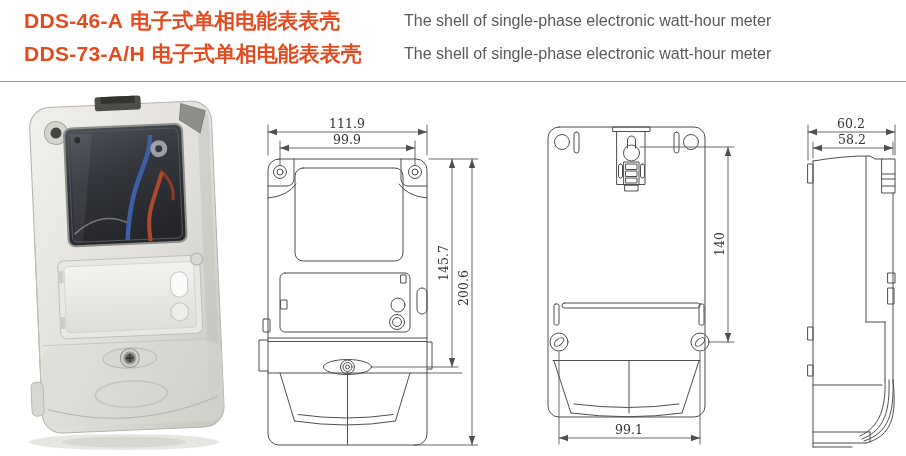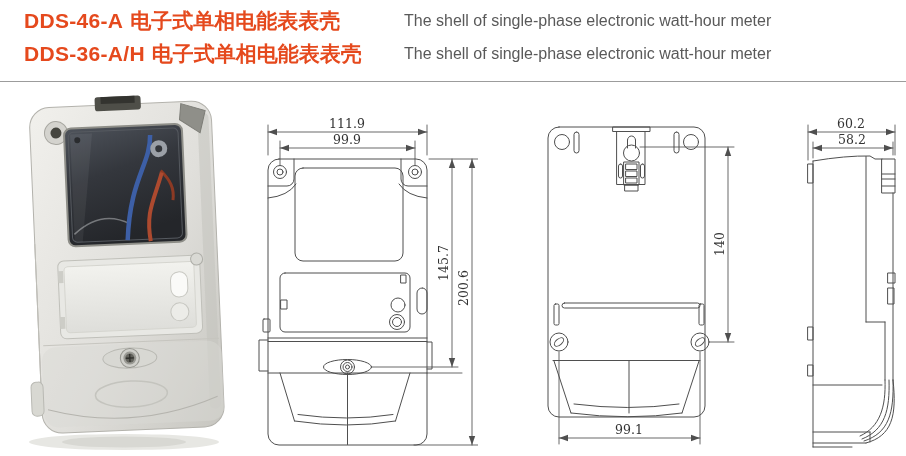--- a/index.html
+++ b/index.html
@@ -29,21 +29,21 @@
 <body>
 
 <div id="page">
 
   <div id="hdr">
     <div class="trow">
       <div class="title-cn"><span class="model">DDS-46-A</span><span>电子式单相电能表表壳</span></div>
       <div class="title-en">The shell of single-phase electronic watt-hour meter</div>
     </div>
     <div class="trow">
-      <div class="title-cn"><span class="model">DDS-36-A/H</span><span>电子式单相电能表表壳</span></div>
+      <div class="title-cn"><span class="model">DDS-73-A/H</span><span>电子式单相电能表表壳</span></div>
       <div class="title-en">The shell of single-phase electronic watt-hour meter</div>
     </div>
   </div>
   <div class="divider"></div>
 
   <svg id="photo" class="fig" width="248" height="366" viewBox="0 0 248 366">
     <defs>
       <linearGradient id="bodyG" x1="0" y1="0" x2="1" y2="1">
         <stop offset="0" stop-color="#f1f0ec"></stop>
           <stop offset=".55" stop-color="#e0dfdb"></stop>

